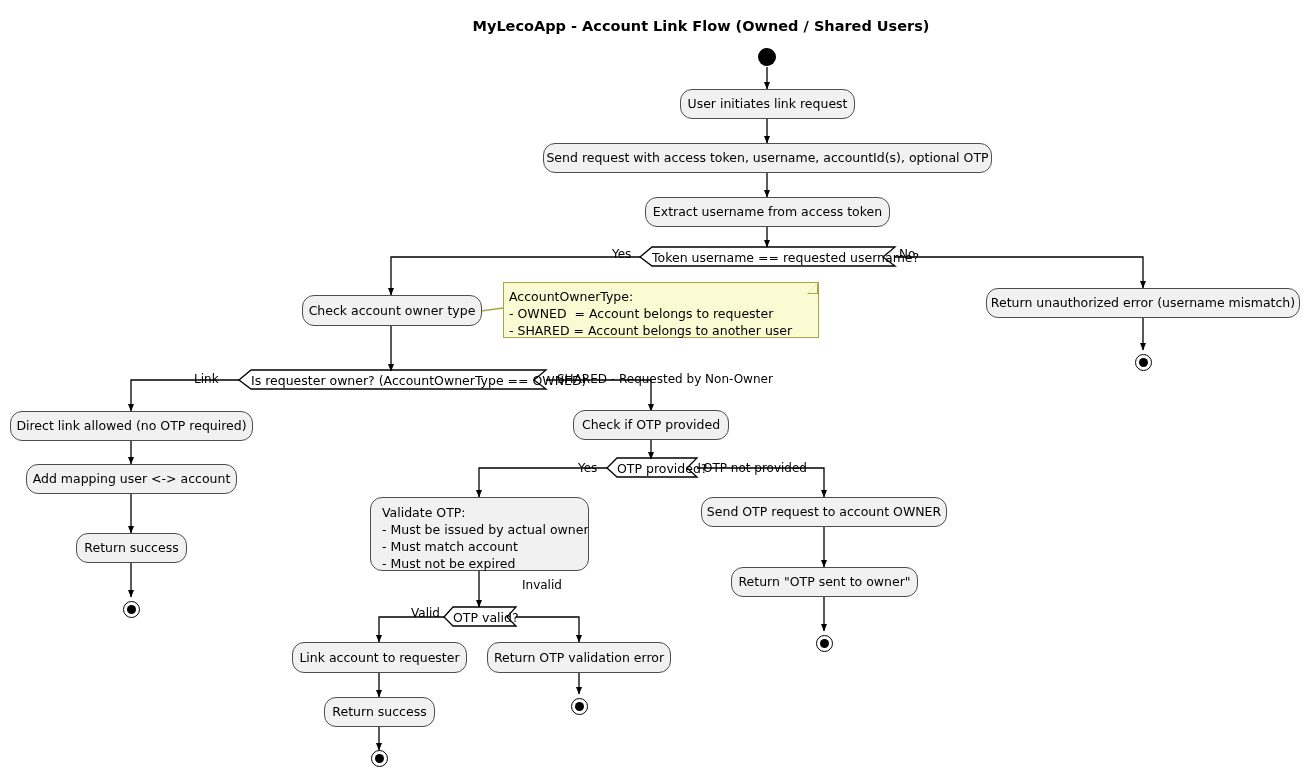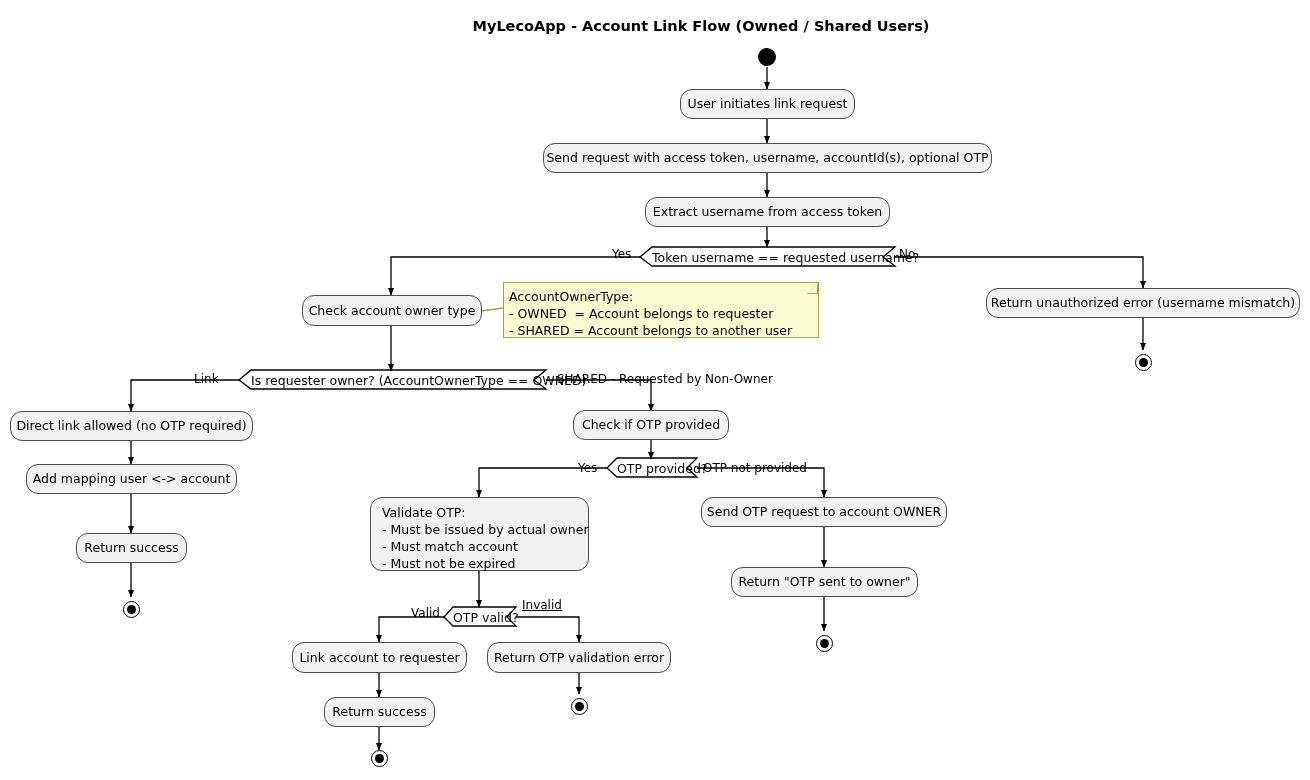--- a/index.html
+++ b/index.html
@@ -259,21 +259,21 @@
   <div class="node" style="left:701px; top:497px; width:246px; height:30px;">Send OTP request to account OWNER</div>
 
   <div class="node" style="left:731px; top:567px; width:187px; height:30px;">Return "OTP sent to owner"</div>
 
   <div class="end-dot" style="left:816px; top:635px;">
       <span class="inner"></span>
     </div>
 
   <div class="diamond-label" style="left:453px; top:610px; width:54px;">OTP valid?</div>
   <div class="edge-label" style="left:411px; top:606px;">Valid</div>
-  <div class="edge-label" style="left:522px; top:598px;text-decoration:underline;">Invalid</div>
+  <div class="edge-label" style="left:522px; top:578px;">Invalid</div>
 
   <div class="node" style="left:292px; top:642px; width:175px; height:31px;">Link account to requester</div>
 
   <div class="node" style="left:487px; top:642px; width:184px; height:31px;">Return OTP validation error</div>
 
   <div class="node" style="left:324px; top:697px; width:111px; height:30px;">Return success</div>
 
   <div class="end-dot" style="left:371px; top:750px;">
       <span class="inner"></span>
     </div>

